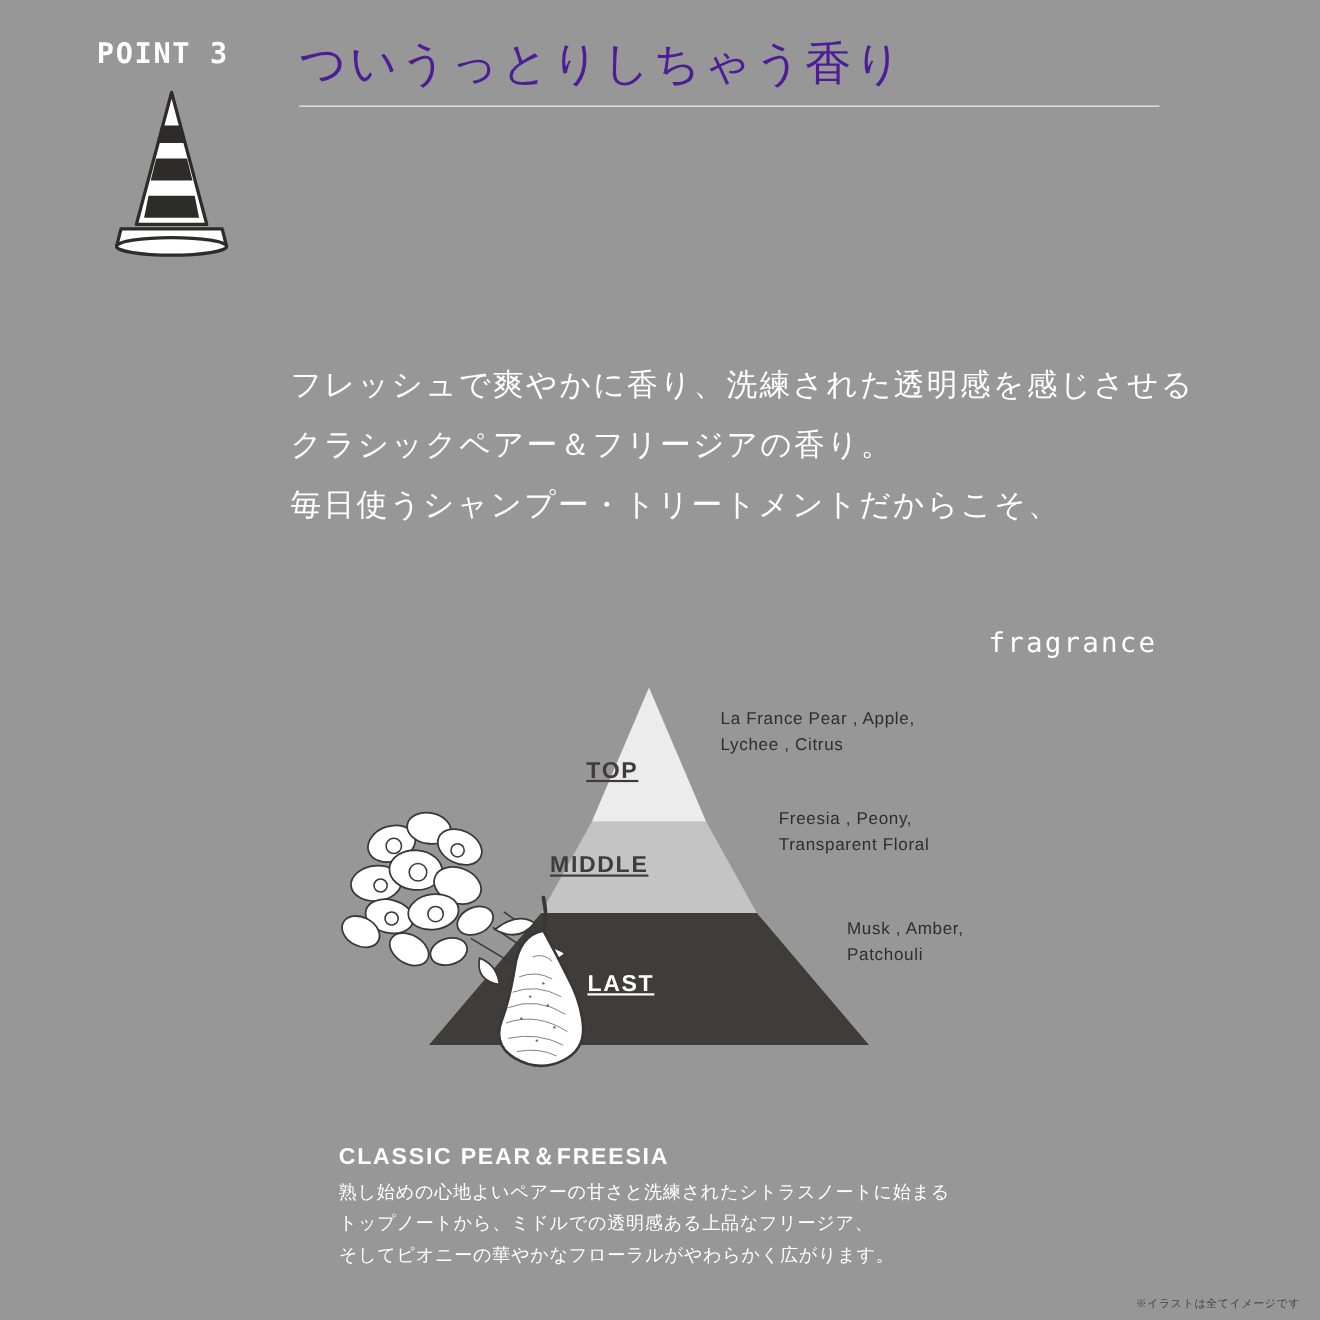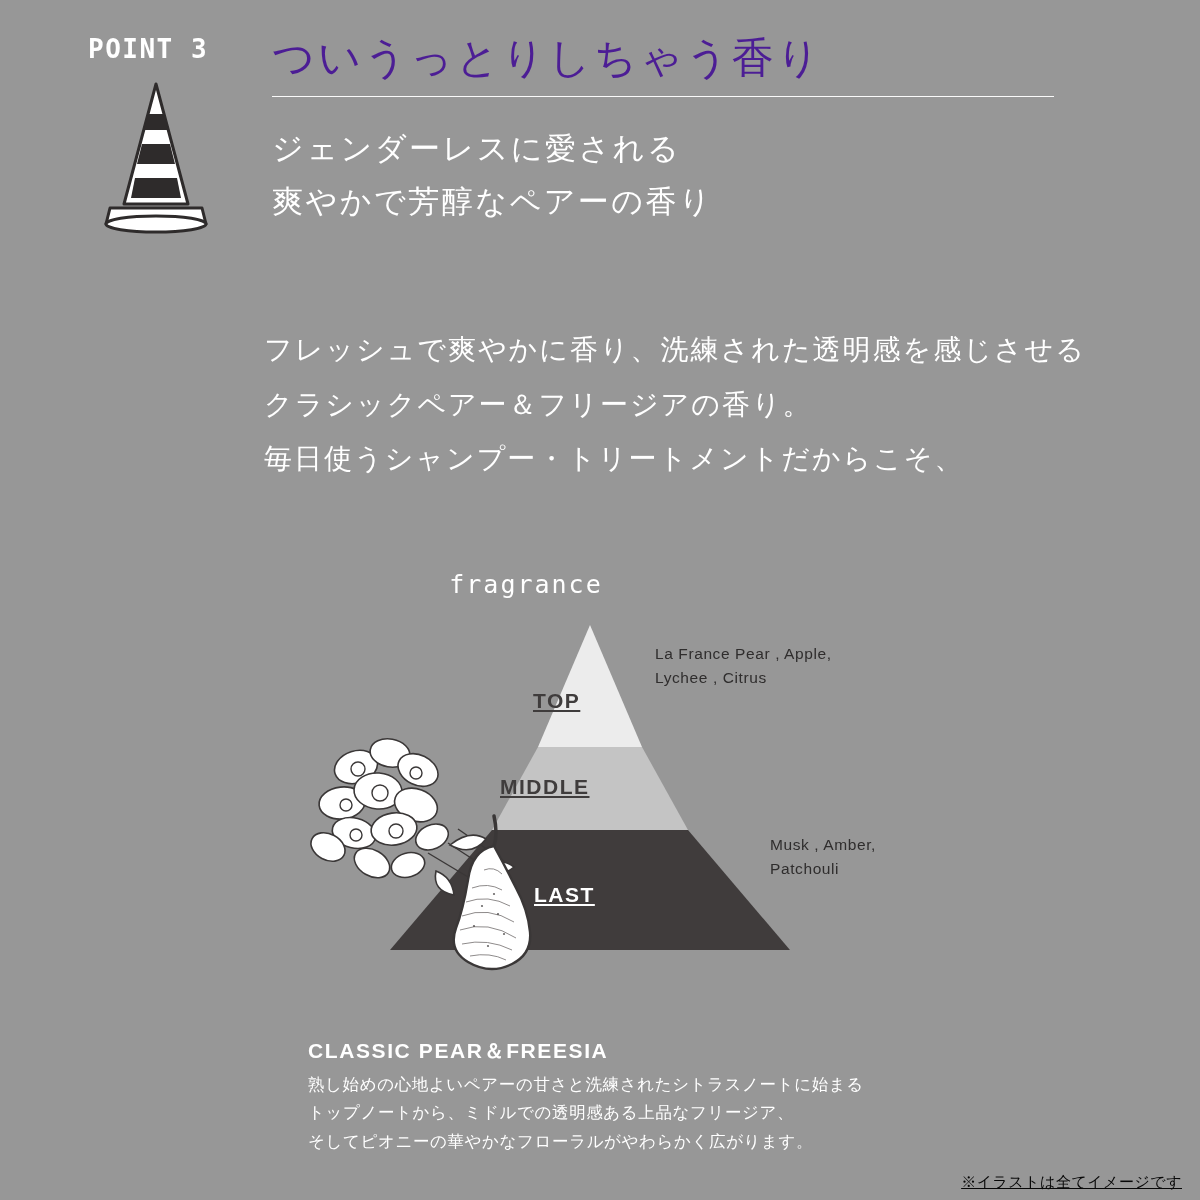--- a/index.html
+++ b/index.html
@@ -89,21 +89,21 @@
     color: #ffffff;
     white-space: nowrap;
   }
 
   
   .fragrance-label {
     position: absolute;
     left: 0;
     top: 570px;
     width: 1052px;
-    text-align: center;
+    text-align: right;
     font-family: "DejaVu Sans Mono", monospace;
     font-size: 25px;
     letter-spacing: 2px;
     color: #ffffff;
   }
 
   .pyramid-area {
     position: absolute;
     left: 290px;
     top: 625px;
@@ -175,25 +175,24 @@
     font-size: 16.5px;
     line-height: 1.72;
     letter-spacing: 0.6px;
     color: #ffffff;
     white-space: nowrap;
   }
   .disclaimer {
     position: absolute;
     right: 18px;
     bottom: 8px;
-    font-size: 15px;
+    font-size: 10px;
     letter-spacing: 0.5px;
-    color: #000000;
+    color: #404040;
     opacity: 0.95;
-    text-decoration: underline;
   }
   .line { display: block; }
 </style>
 </head>
 <body>
 
 <div class="header">
 
   <div class="point-badge">
     <div class="point-label">POINT 3</div>
@@ -209,24 +208,20 @@
       <path d="M43 100 L85 100 L89 120 L39 120 Z" fill="#2e2b2b"></path>
 
       <path d="M18 130 L110 130 L114 146 L14 146 Z" fill="#ffffff" stroke="#2e2b2b" stroke-width="3" stroke-linejoin="round"></path>
       <ellipse cx="64" cy="146" rx="50" ry="8" fill="#ffffff" stroke="#2e2b2b" stroke-width="3"></ellipse>
     </svg>
   </div>
 
   <div class="header-title">ついうっとりしちゃう香り</div>
   <div class="title-rule"></div>
 
-  <div class="header-sub">
-    <span class="line">ジェンダーレスに愛される</span>
-    <span class="line">爽やかで芳醇なペアーの香り</span>
-  </div>
 </div>
 
 <div class="body-copy">
   <span class="line">フレッシュで爽やかに香り、洗練された透明感を感じさせる</span>
   <span class="line">クラシックペアー＆フリージアの香り。</span>
   <span class="line">毎日使うシャンプー・トリートメントだからこそ、</span>
 </div>
 
 <div class="fragrance-label">fragrance</div>
 
@@ -241,20 +236,24 @@
     <path d="M102 205 L298 205 L400 325 L0 325 Z" fill="#403c3c"></path>
   </svg>
 
   <div class="tier-label top">TOP</div>
   <div class="tier-label middle">MIDDLE</div>
   <div class="tier-label last">LAST</div>
 
   <div class="notes n-top">
     <span class="line">La France Pear , Apple,</span>
     <span class="line">Lychee , Citrus</span>
+  </div>
+  <div class="notes n-middle">
+    <span class="line">Freesia , Peony,</span>
+    <span class="line">Transparent Floral</span>
   </div>
   <div class="notes n-last">
     <span class="line">Musk , Amber,</span>
     <span class="line">Patchouli</span>
   </div>
 
   <div class="flower-wrap">
     <svg width="260" height="210" viewBox="0 0 260 210" xmlns="http://www.w3.org/2000/svg">
       <g fill="#ffffff" stroke="#3a3737" stroke-width="1.6">
         <ellipse cx="58" cy="42" rx="22" ry="16" transform="rotate(-18 58 42)"></ellipse>

